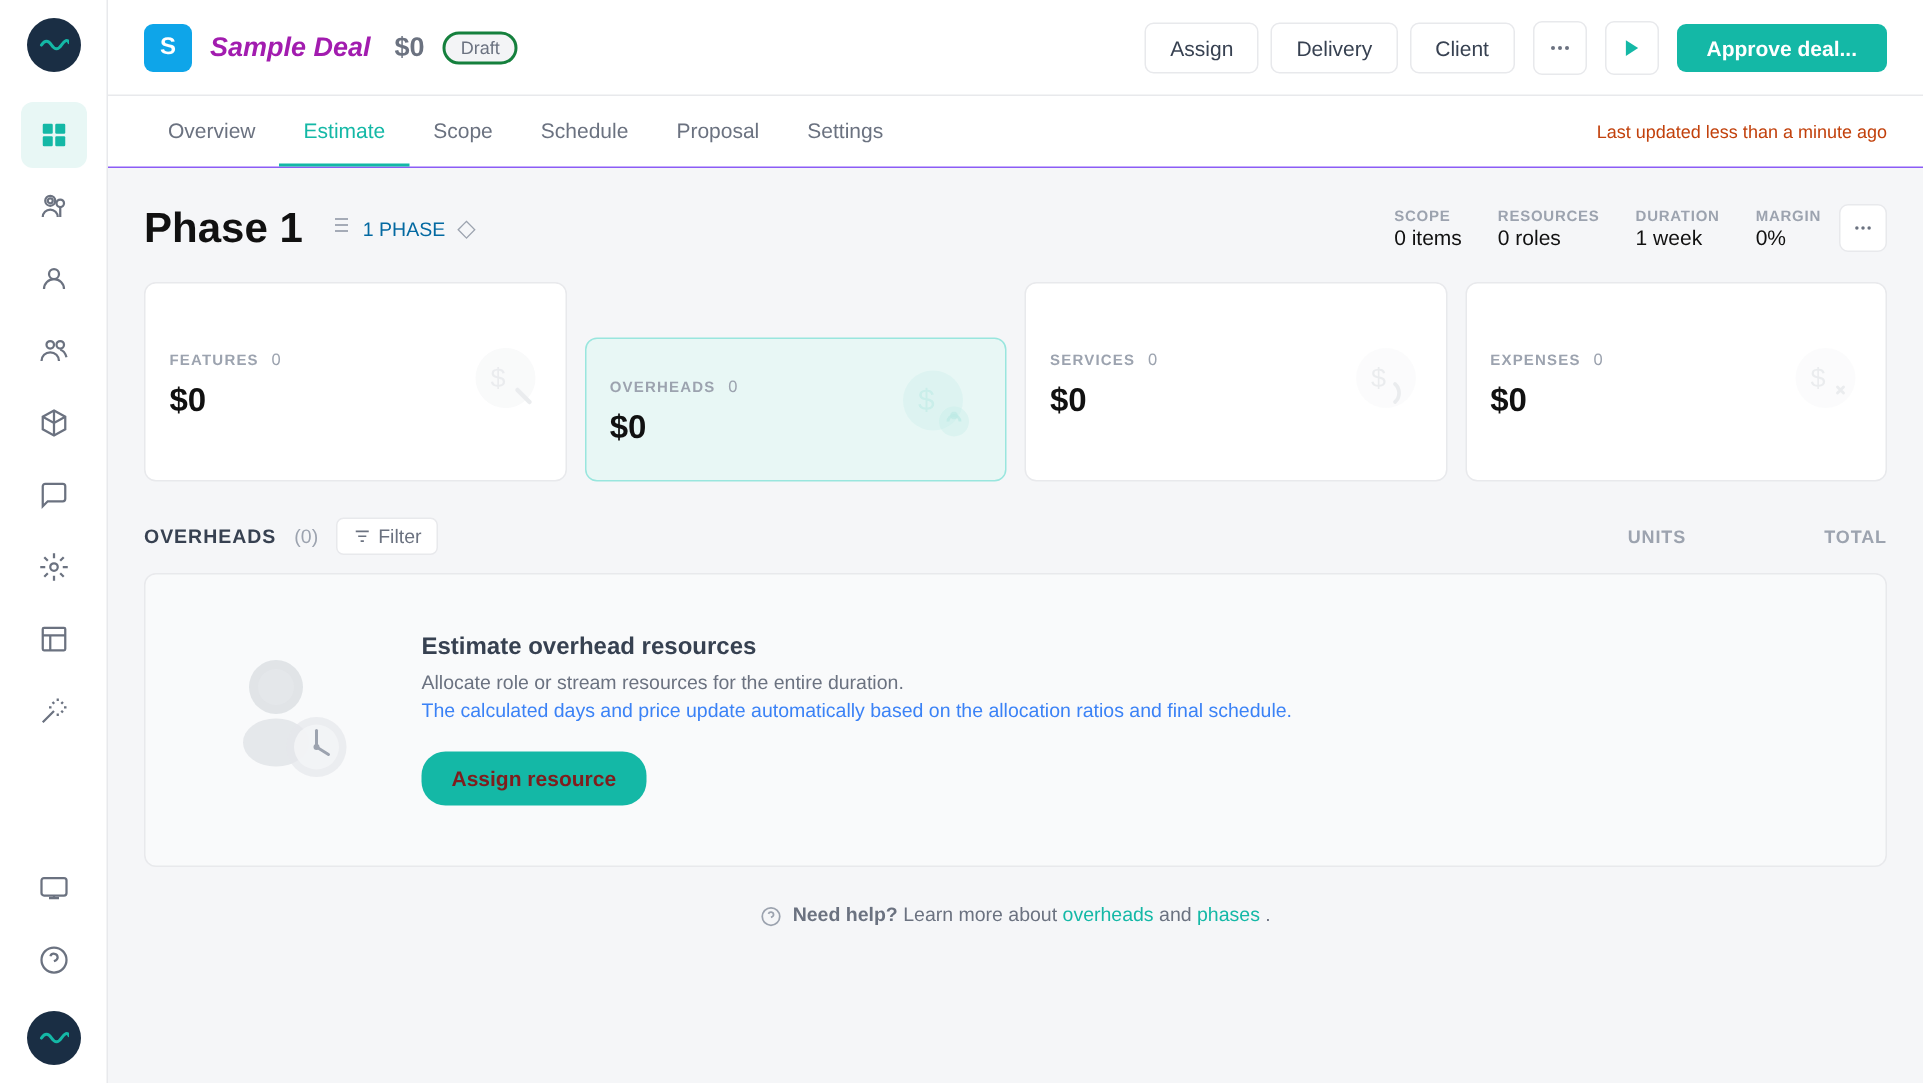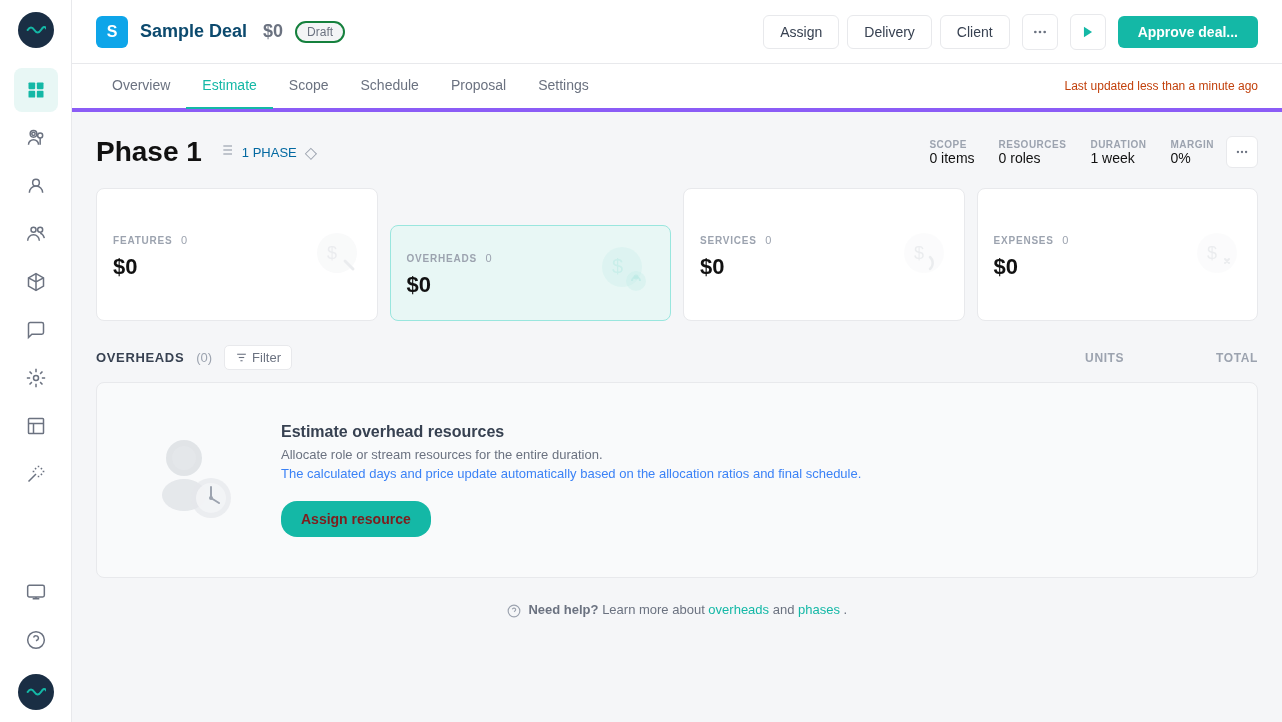--- a/index.html
+++ b/index.html
@@ -58,21 +58,22 @@
       background: #0ea5e9;
       border-radius: 6px;
       display: flex; align-items: center; justify-content: center;
       color: #fff;
       font-weight: 700;
       font-size: 16px;
     }
     .deal-title {
       font-size: 18px;
       font-weight: 600;
-      color: #0c4a6e;
+      color: #a21caf;
+      font-style: italic;
     }
     .deal-price {
       font-size: 18px;
       font-weight: 600;
       color: #6b7280;
       margin-left: 4px;
     }
     .deal-badge {
       background: #f3f4f6;
       border: 2px solid #15803d;
@@ -118,21 +119,21 @@
       border: none;
       border-radius: 6px;
       font-size: 14px;
       font-weight: 600;
       cursor: pointer;
     }
 
     
     .tabs {
       background: #fff;
-      border-bottom: 4px solid #8b5cf6;
+      border-bottom: 1px solid #8b5cf6;
       padding: 0 24px;
       display: flex;
       align-items: center;
       gap: 0;
       flex-shrink: 0;
       height: 48px;
     }
     .tab {
       padding: 14px 16px;
       font-size: 14px;

